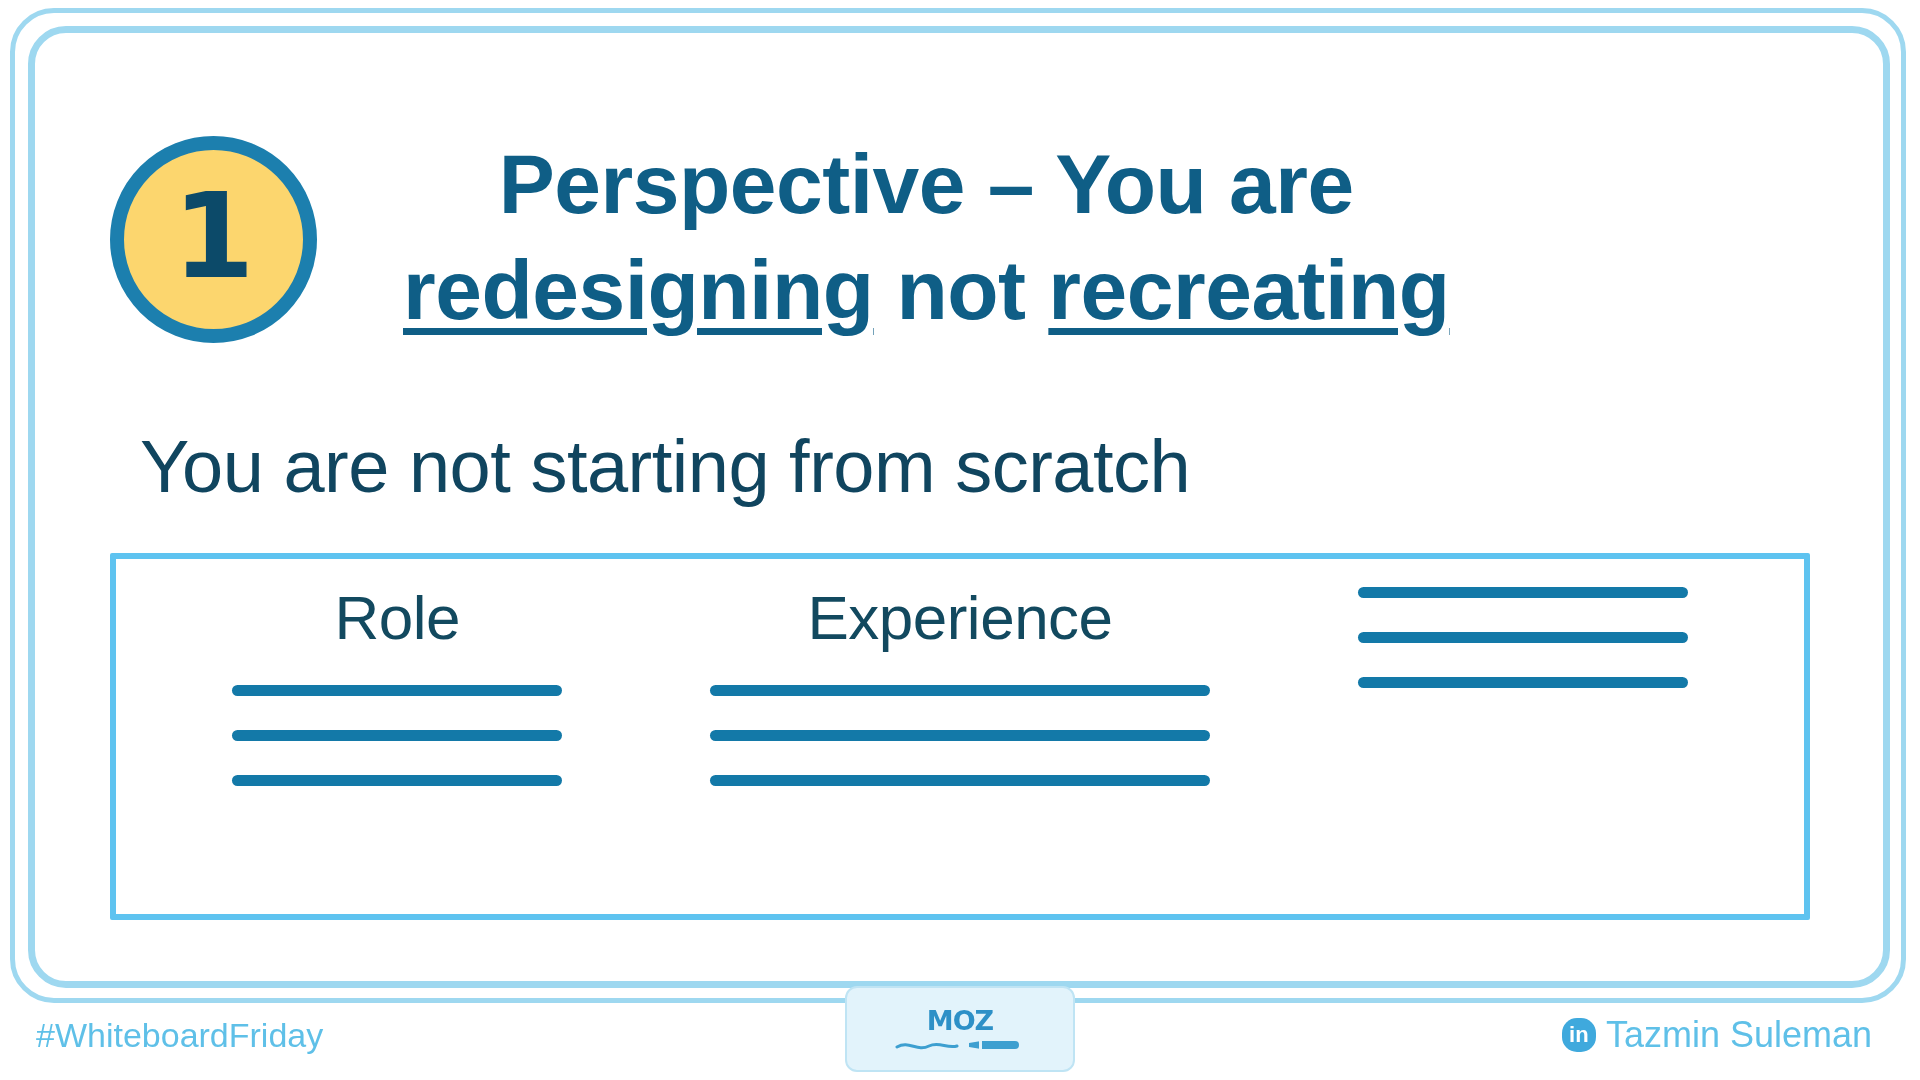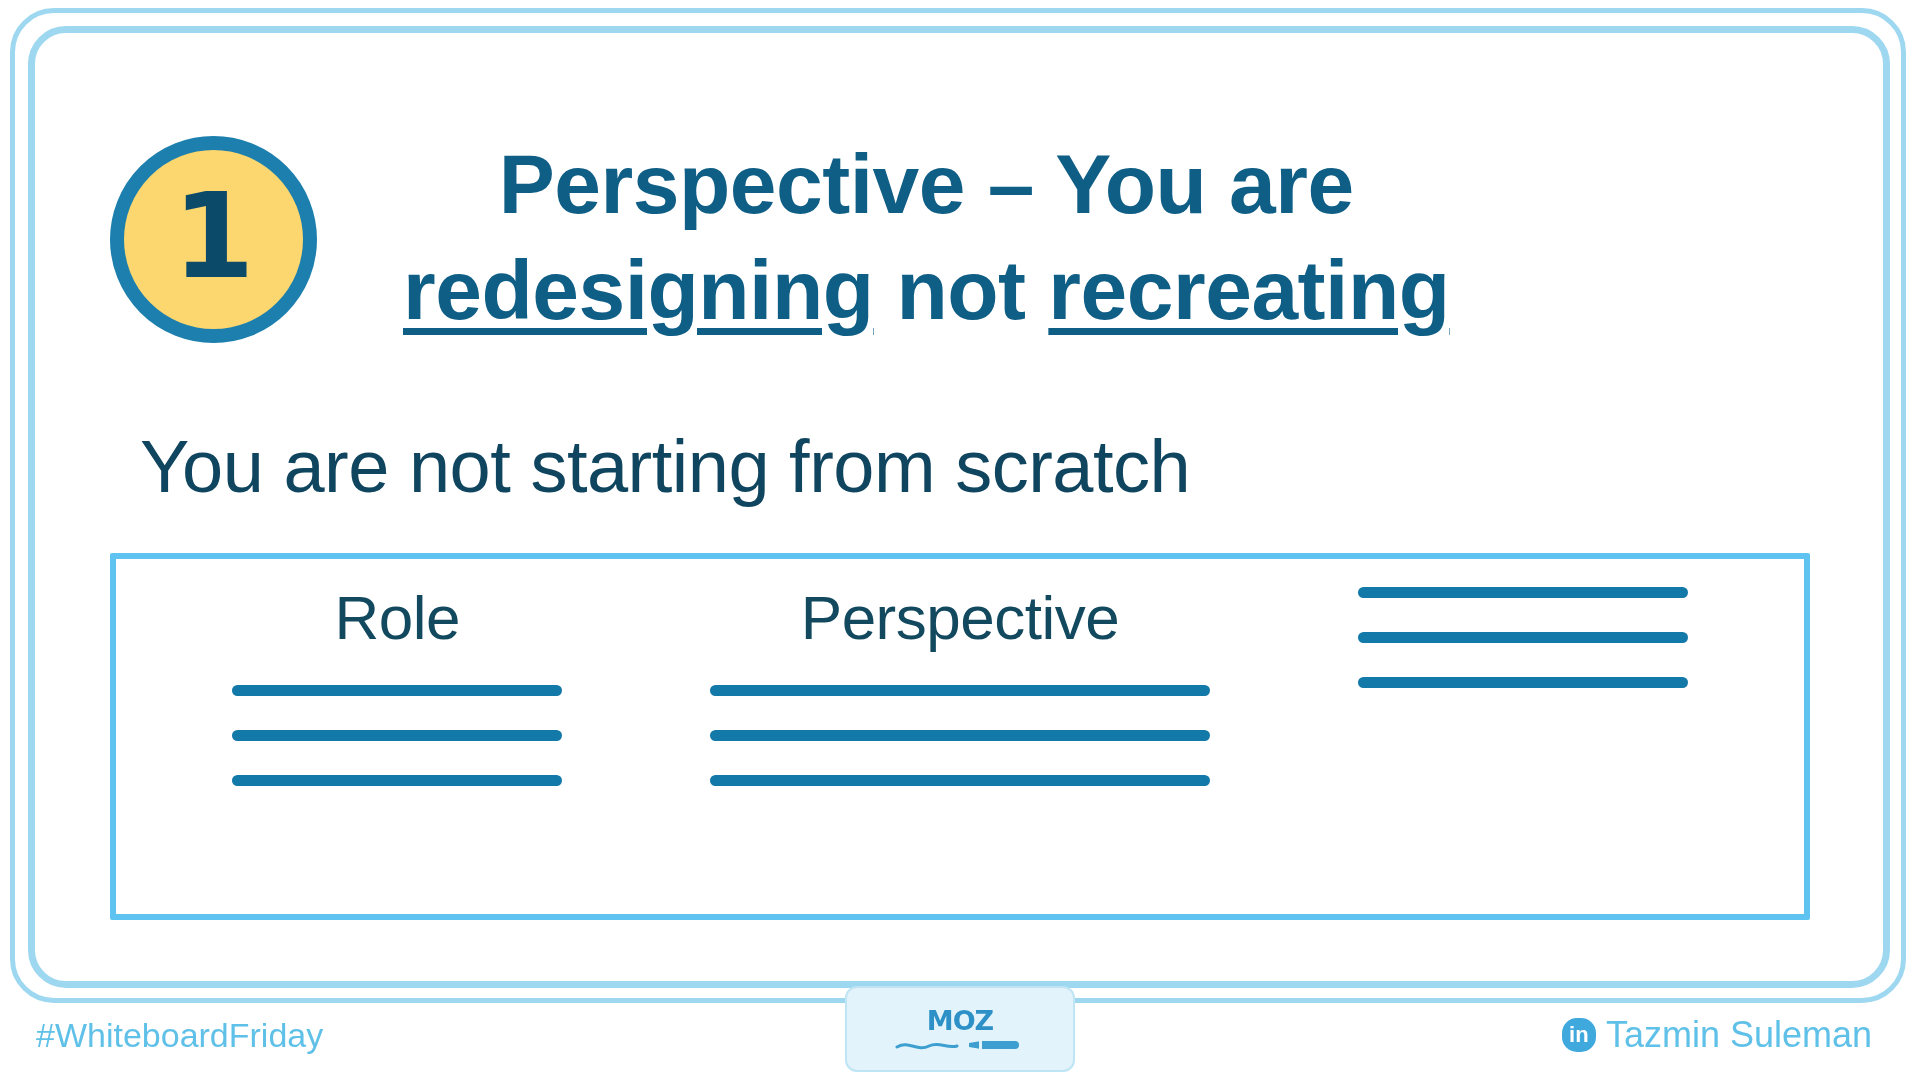--- a/index.html
+++ b/index.html
@@ -251,21 +251,21 @@
   <div class="col" data-col="role">
     <div class="col-title">Role</div>
     <div class="lines">
       <div class="line"></div>
       <div class="line"></div>
       <div class="line"></div>
     </div>
   </div>
 
   <div class="col" data-col="experience">
-    <div class="col-title">Perspective</div>
+    <div class="col-title">Experience</div>
     <div class="lines">
       <div class="line"></div>
       <div class="line"></div>
       <div class="line"></div>
     </div>
   </div>
 
   <div class="col" data-col="skills">
     <div class="lines">
       <div class="line"></div>

